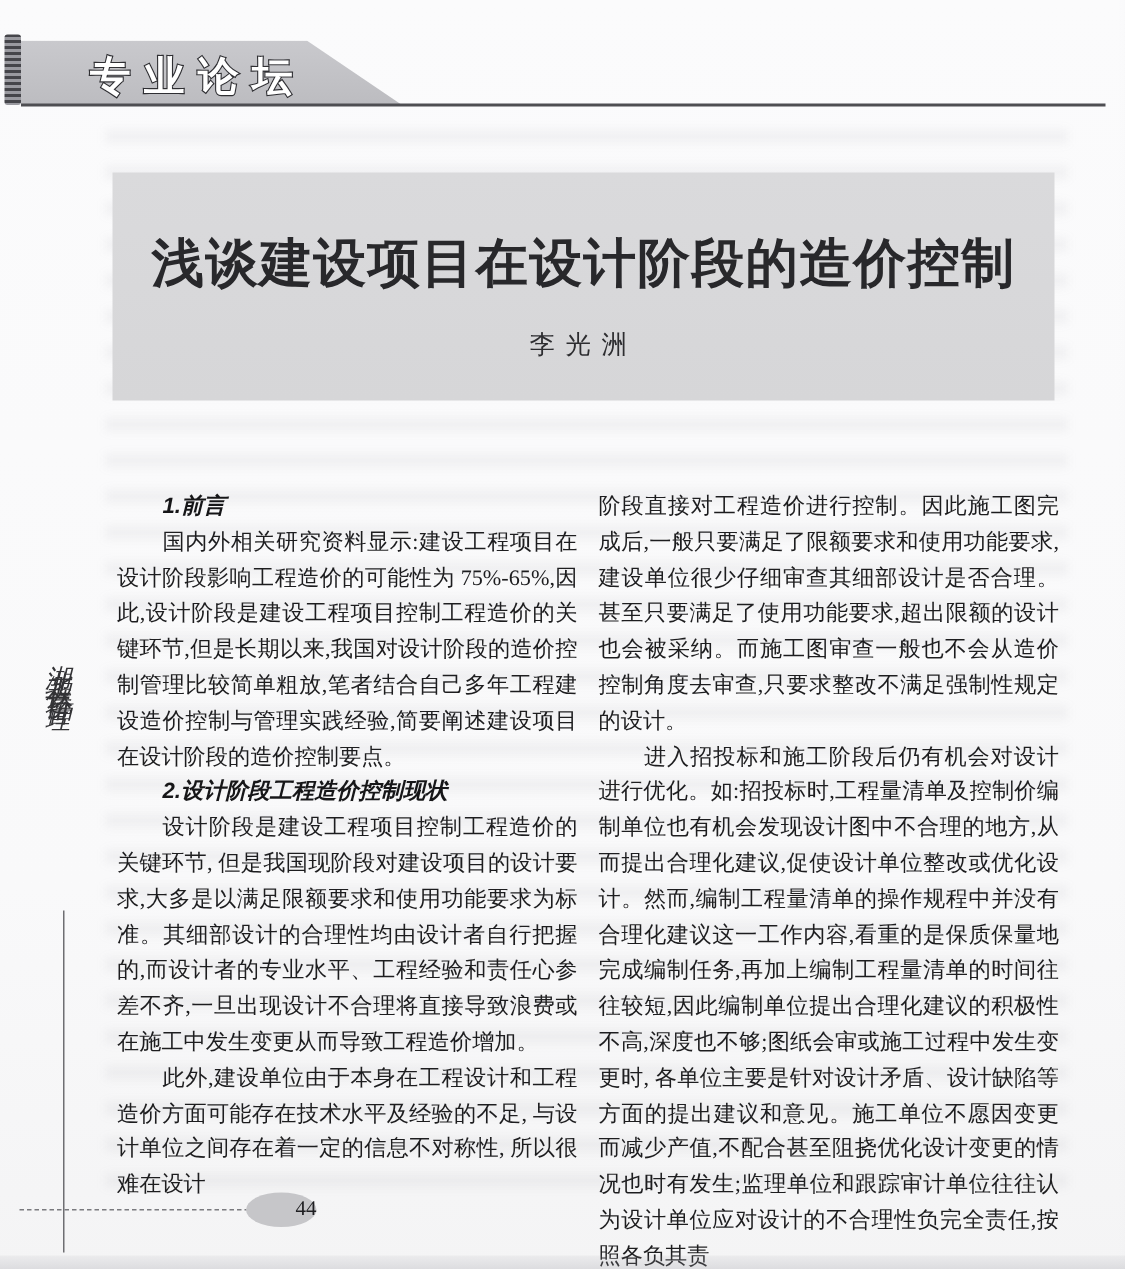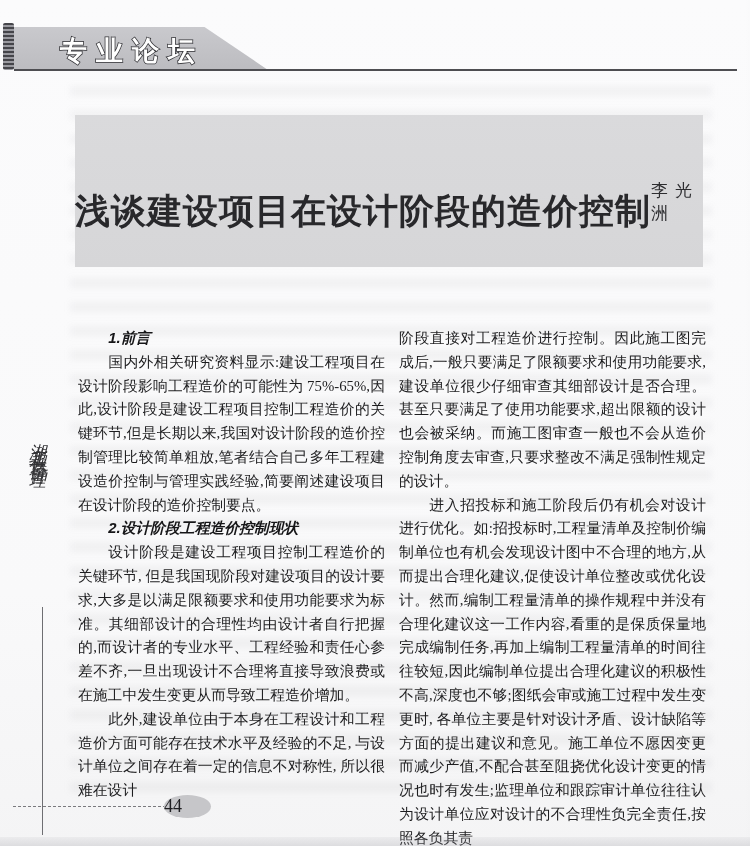--- a/index.html
+++ b/index.html
@@ -45,21 +45,21 @@
   .ghost {
     position:absolute; left:70px; top:86px; width:642px; height:716px;
     background:repeating-linear-gradient(180deg, rgba(128,128,138,0.07) 0 10px, rgba(0,0,0,0) 10px 24px);
     filter:blur(3px);
     pointer-events:none;
   }
   
   .title-box {
     position:absolute; left:75px; top:115px; width:628px; height:152px;
     background:linear-gradient(180deg,#dadadc,#d6d6d8);
-    display:flex; align-items:center;
+    display:flex; flex-direction:column; align-items:center;
   }
   .article-title {
     margin:40px 0 0 0; padding:0;
     font-family:"Liberation Sans", sans-serif;
     font-size:35px; font-weight:bold; letter-spacing:1px;
     color:#28282b; line-height:42px; white-space:nowrap;
   }
   .article-author {
     margin-top:21px;
     font-size:17px; letter-spacing:7px; color:#2d2d30;
@@ -94,22 +94,22 @@
     background:#6e6e72;
   }
   
   .footer-line {
     position:absolute; left:13px; top:806px; width:153px; height:0;
     border-top:1px dashed #7a7a7e;
   }
   .page-badge {
     position:absolute; left:164px; top:795px; width:47px; height:23px;
     background:#c6c6c9; border-radius:50%;
-    text-align:left; line-height:23px;
-    font-size:18px; color:#1f1f22;
+    text-align:right; line-height:23px;
+    font-size:14px; color:#1f1f22;
     font-family:"Liberation Serif", serif;
   }
 </style>
 </head>
 <body>
 
 <div class="page">
 
   <div class="binding"></div>
 

